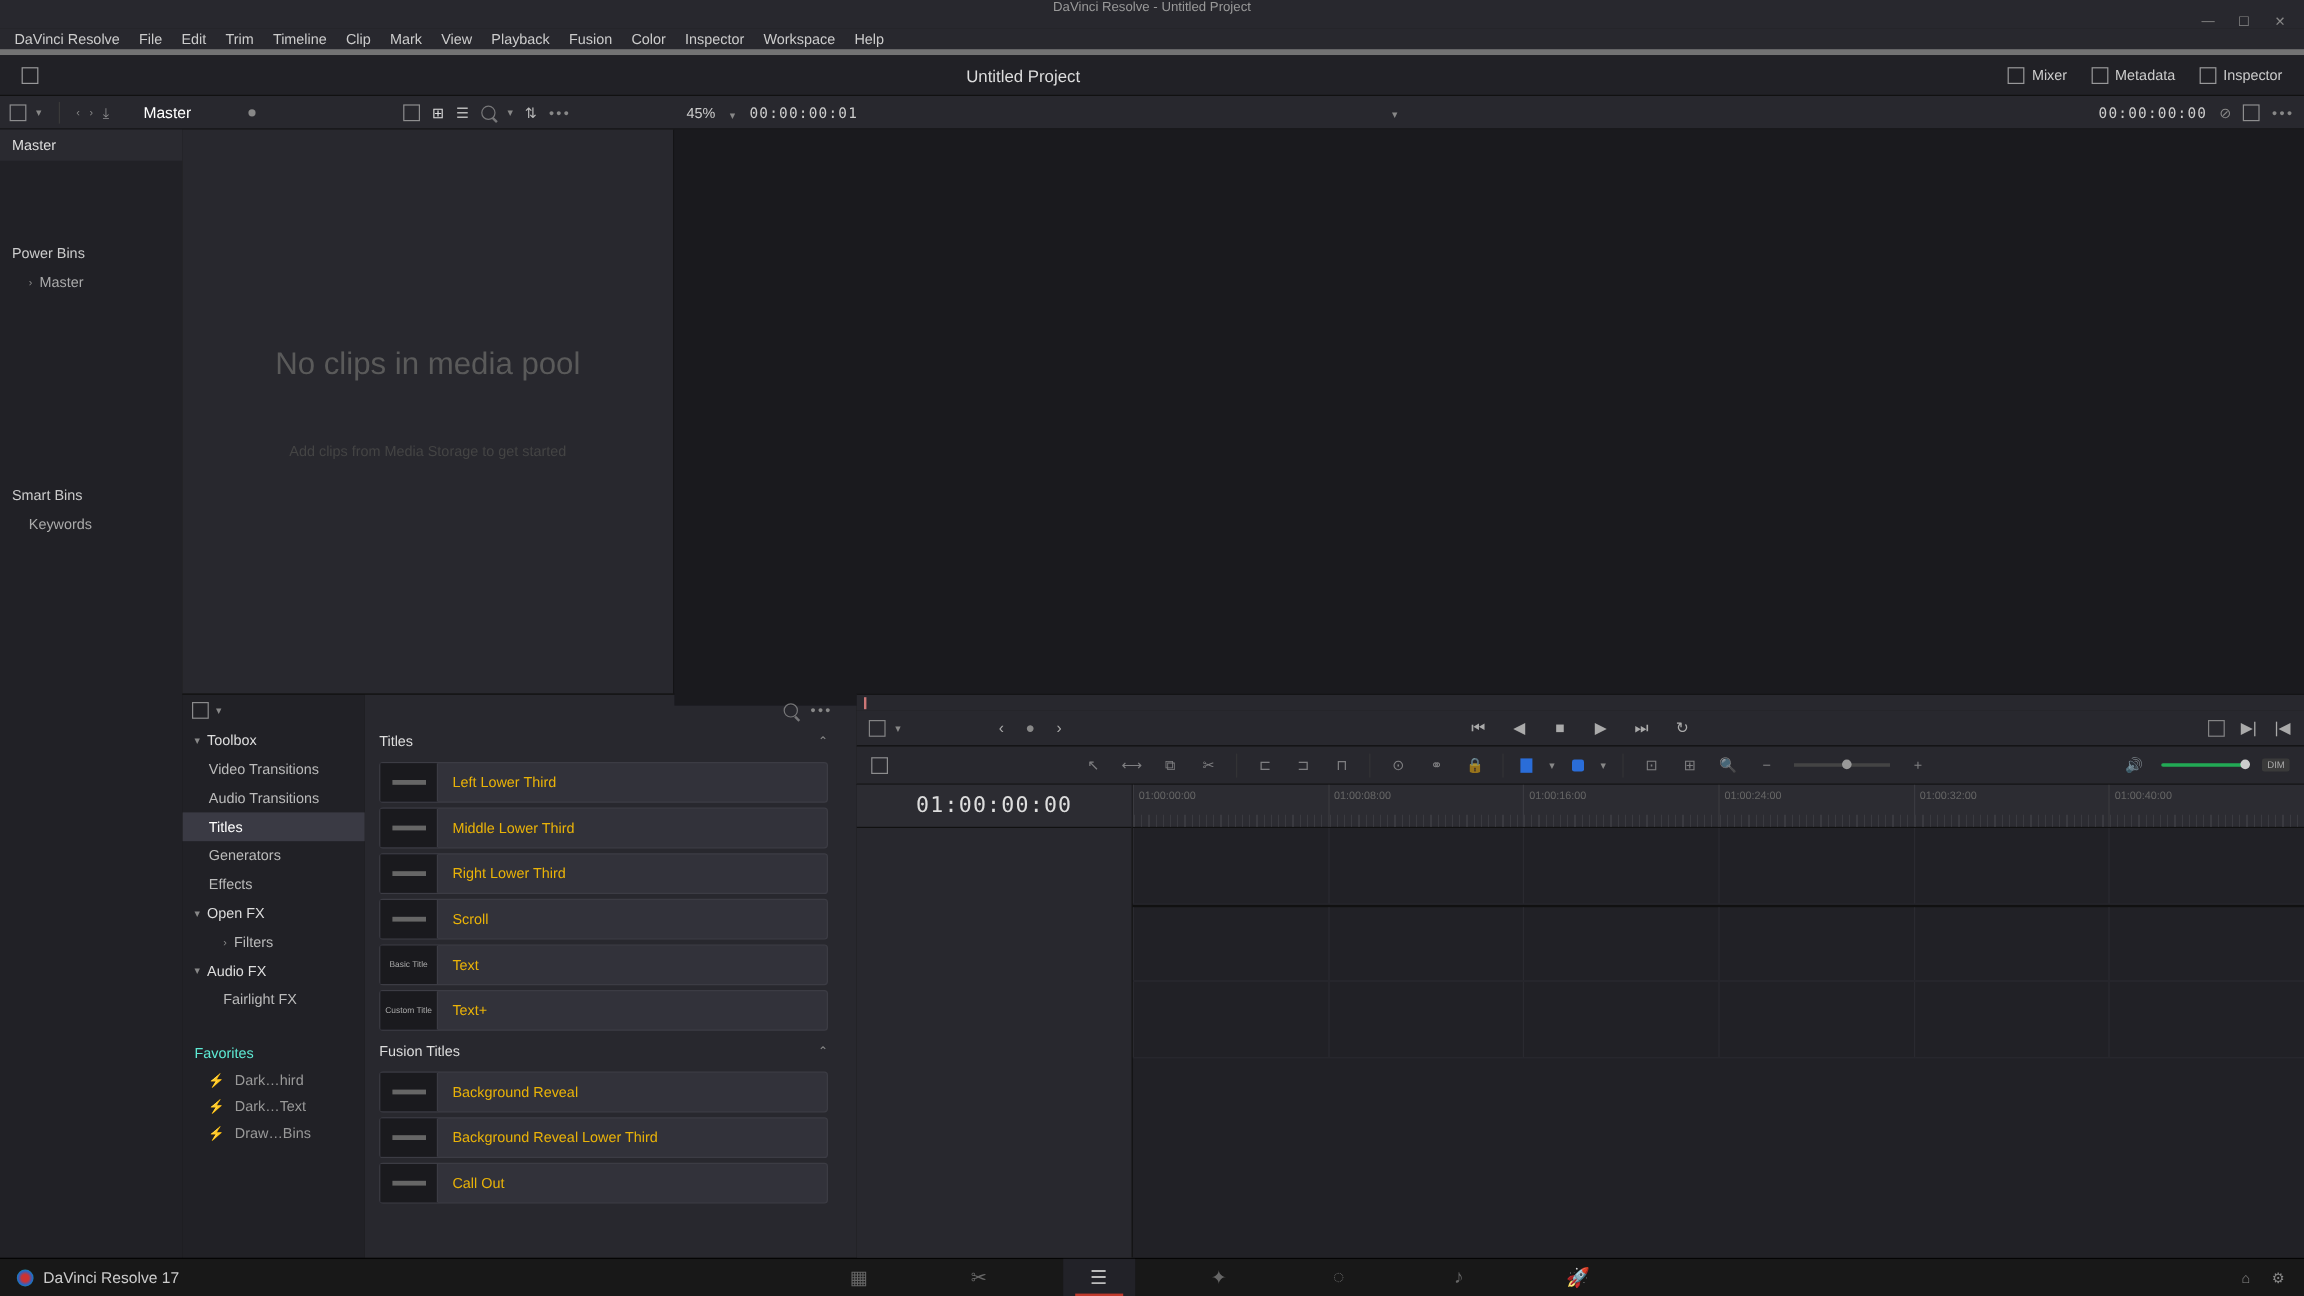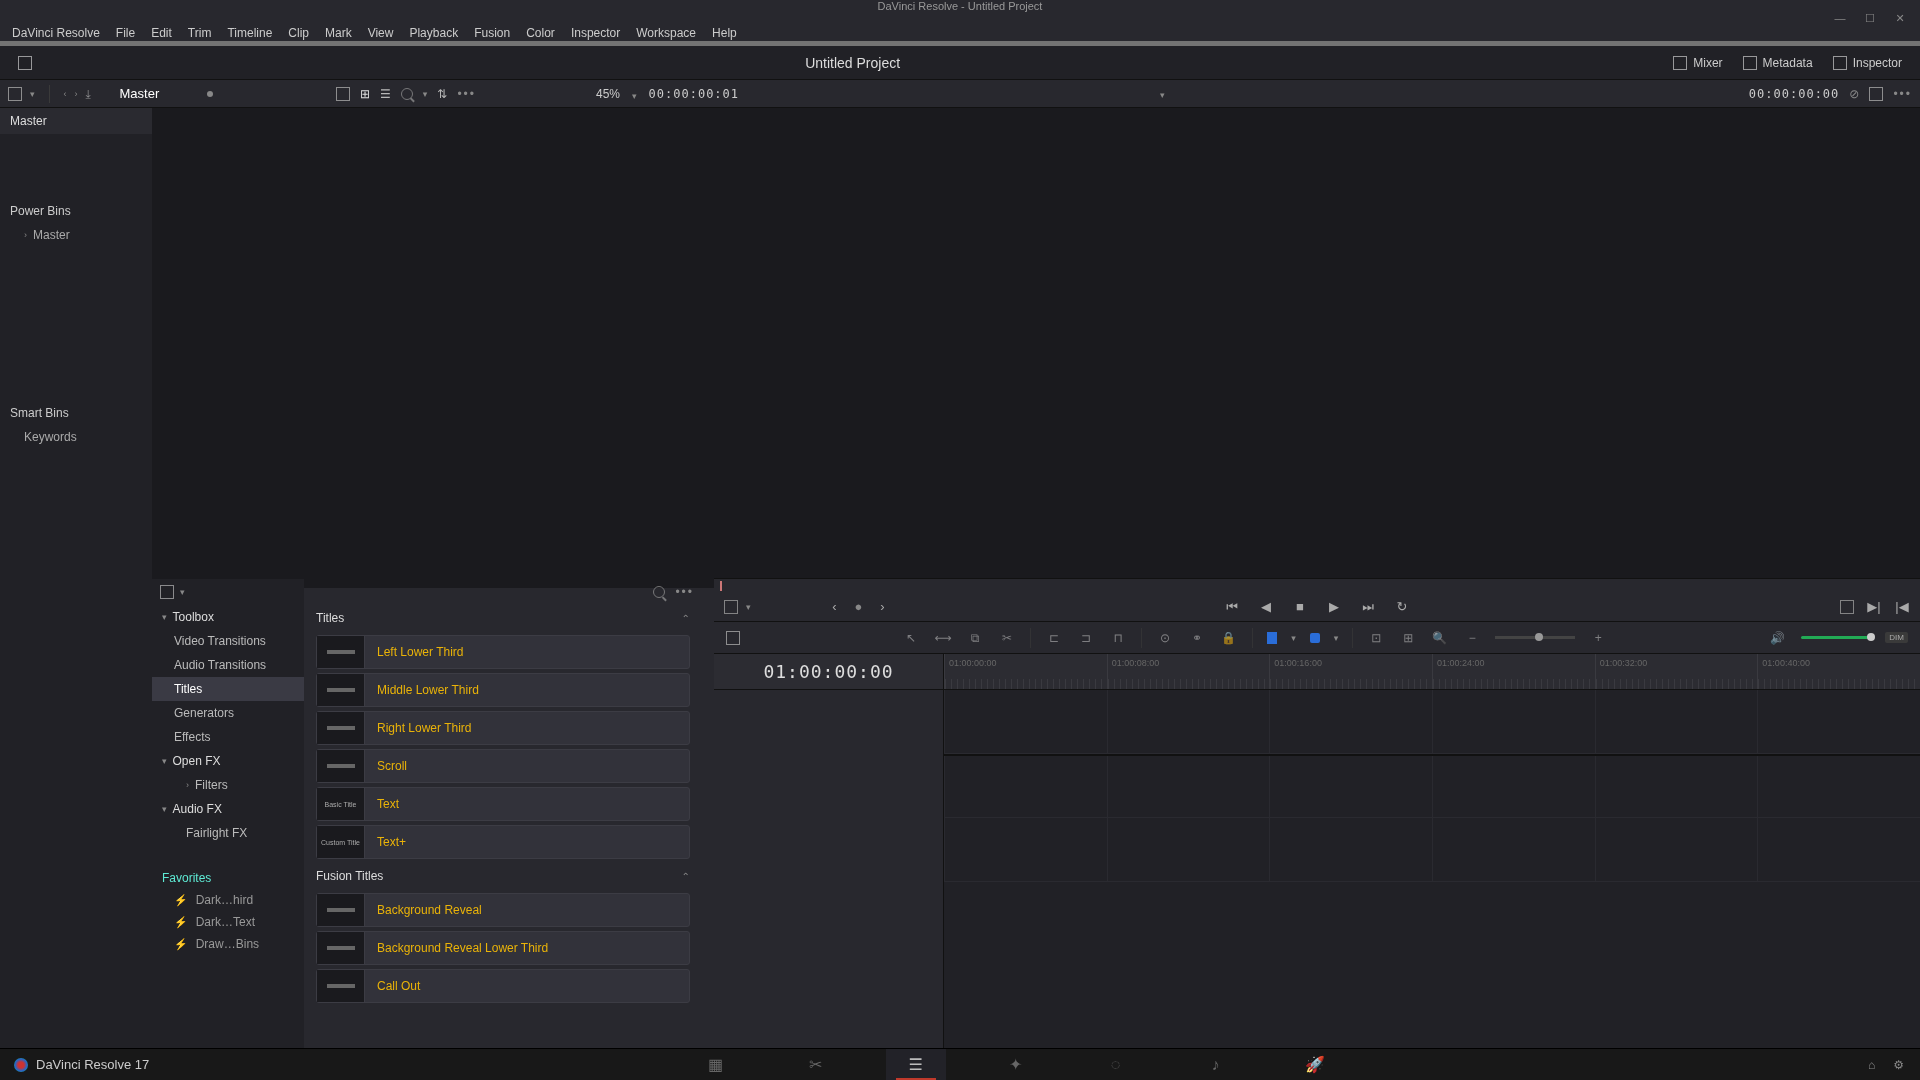--- a/index.html
+++ b/index.html
@@ -187,21 +187,21 @@
   </div>
   <div class="sub-center" style="position:absolute; left:336px; display:flex; gap:10px; align-items:center;">
     <span class="sub-icon ico"></span>
     <span style="color:#ddd;">⊞</span>
     <span>☰</span>
     <span class="ico search"></span>
     <span class="sub-chev">▾</span>
     <span>⇅</span>
     <span class="dots-menu">•••</span>
   </div>
-  <div style="position:absolute; left:572px; display:flex; gap:12px; align-items:flex-end;margin-left:24px;">
+  <div style="position:absolute; left:572px; display:flex; gap:12px; align-items:flex-end;">
     <span class="zoom-pct">45%</span>
     <span class="sub-chev">▾</span>
     <span class="timecode">00:00:00:01</span>
   </div>
   <div style="position:absolute; left:50%; transform:translateX(200px);">
     <span class="sub-chev">▾</span>
   </div>
   <div class="sub-right">
     <span class="timecode">00:00:00:00</span>
     <span style="color:#888;">⊘</span>
@@ -222,20 +222,26 @@
       </div>
     <div style="height:150px;"></div>
     <div class="bin-group-label">Smart Bins</div>
     <div class="bin-item">
         <span>Keywords</span>
       </div>
   </div>
 
   <div style="display:flex; flex-direction:column; flex:1;">
     <div style="display:flex; height:470px;">
+      <div class="media-col">
+        <div class="media-pool-body">
+          <div class="empty-title">No clips in media pool</div>
+          <div class="empty-sub">Add clips from Media Storage to get started</div>
+        </div>
+      </div>
       <div class="right-col">
         <div class="viewer"></div>
       </div>
     </div>
 
     <div style="display:flex; height:470px;">
       <div class="fx-split" style="width:562px;">
         <div class="fx-tree">
           <div class="fx-tree-bar">
             <span class="sub-icon ico"></span>

